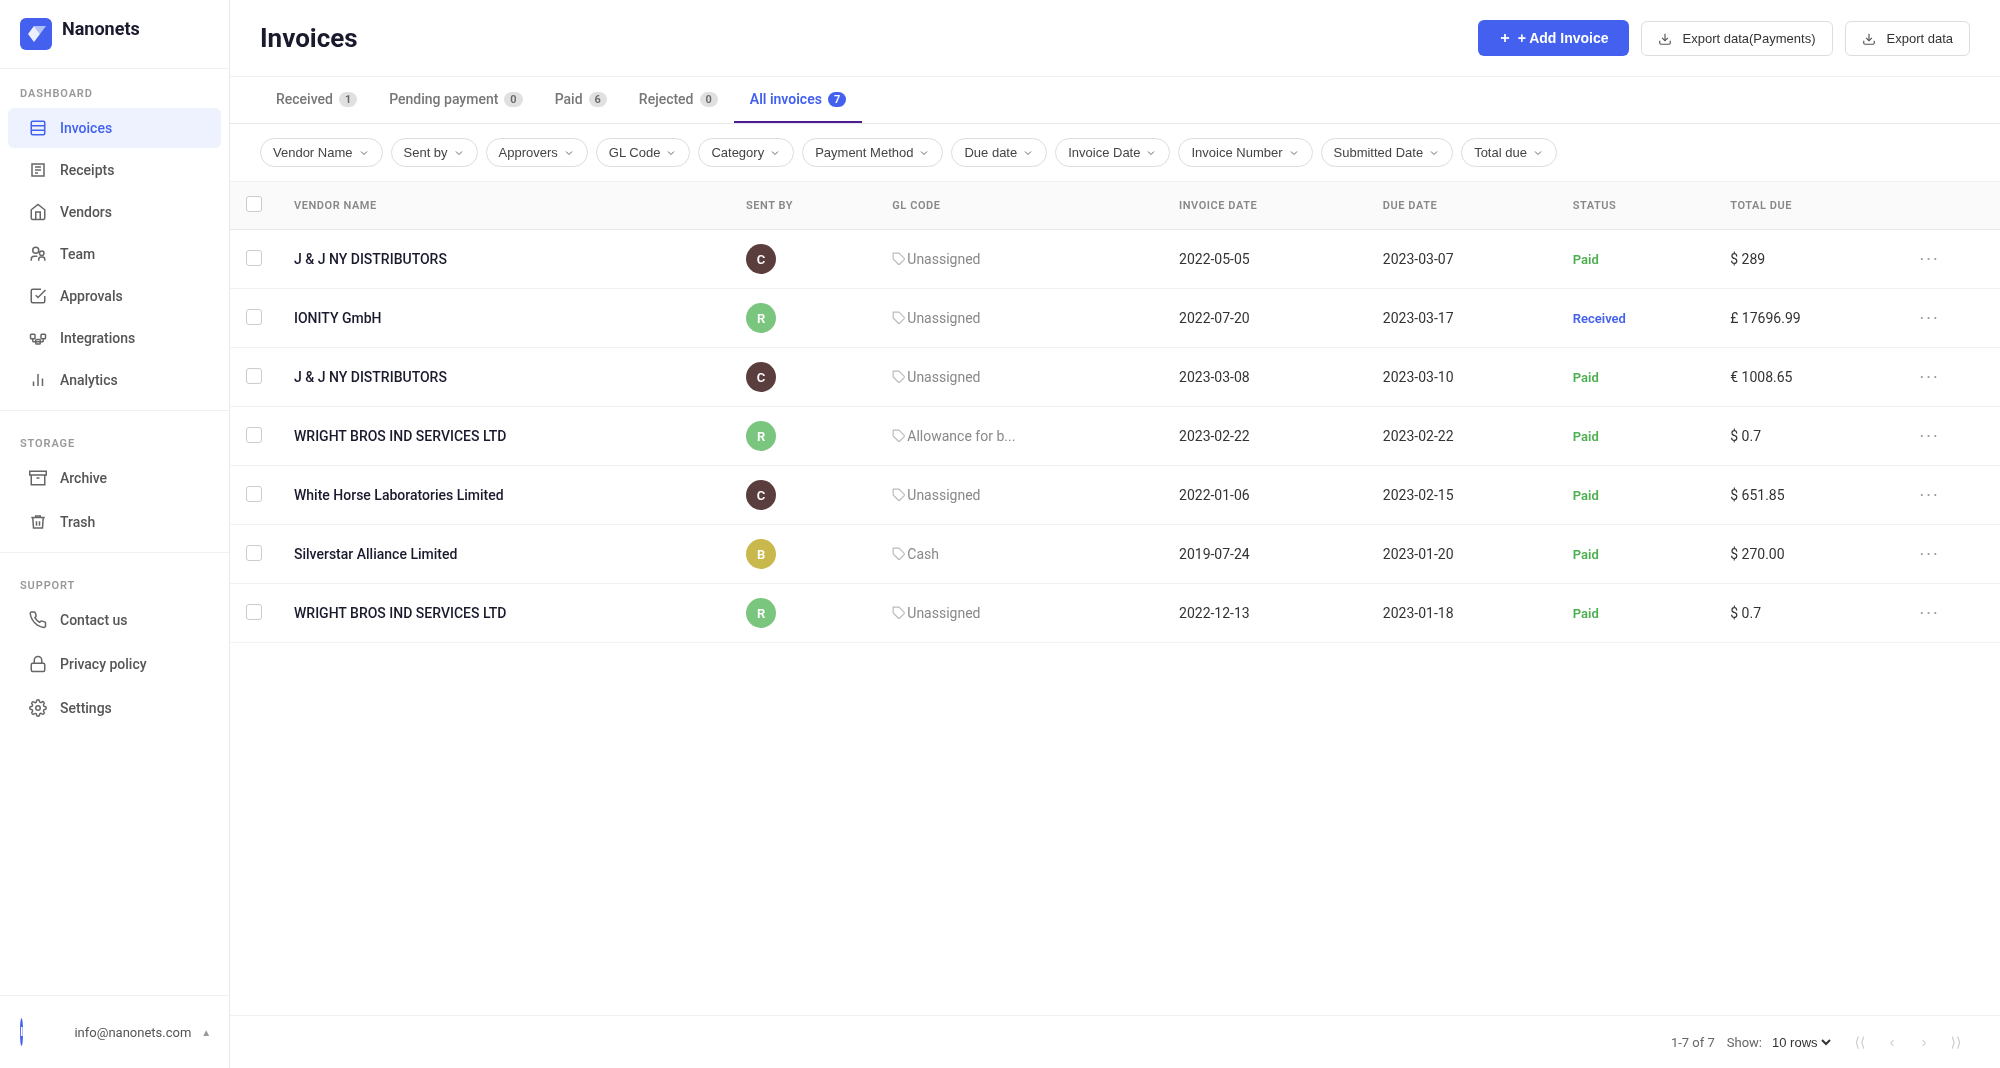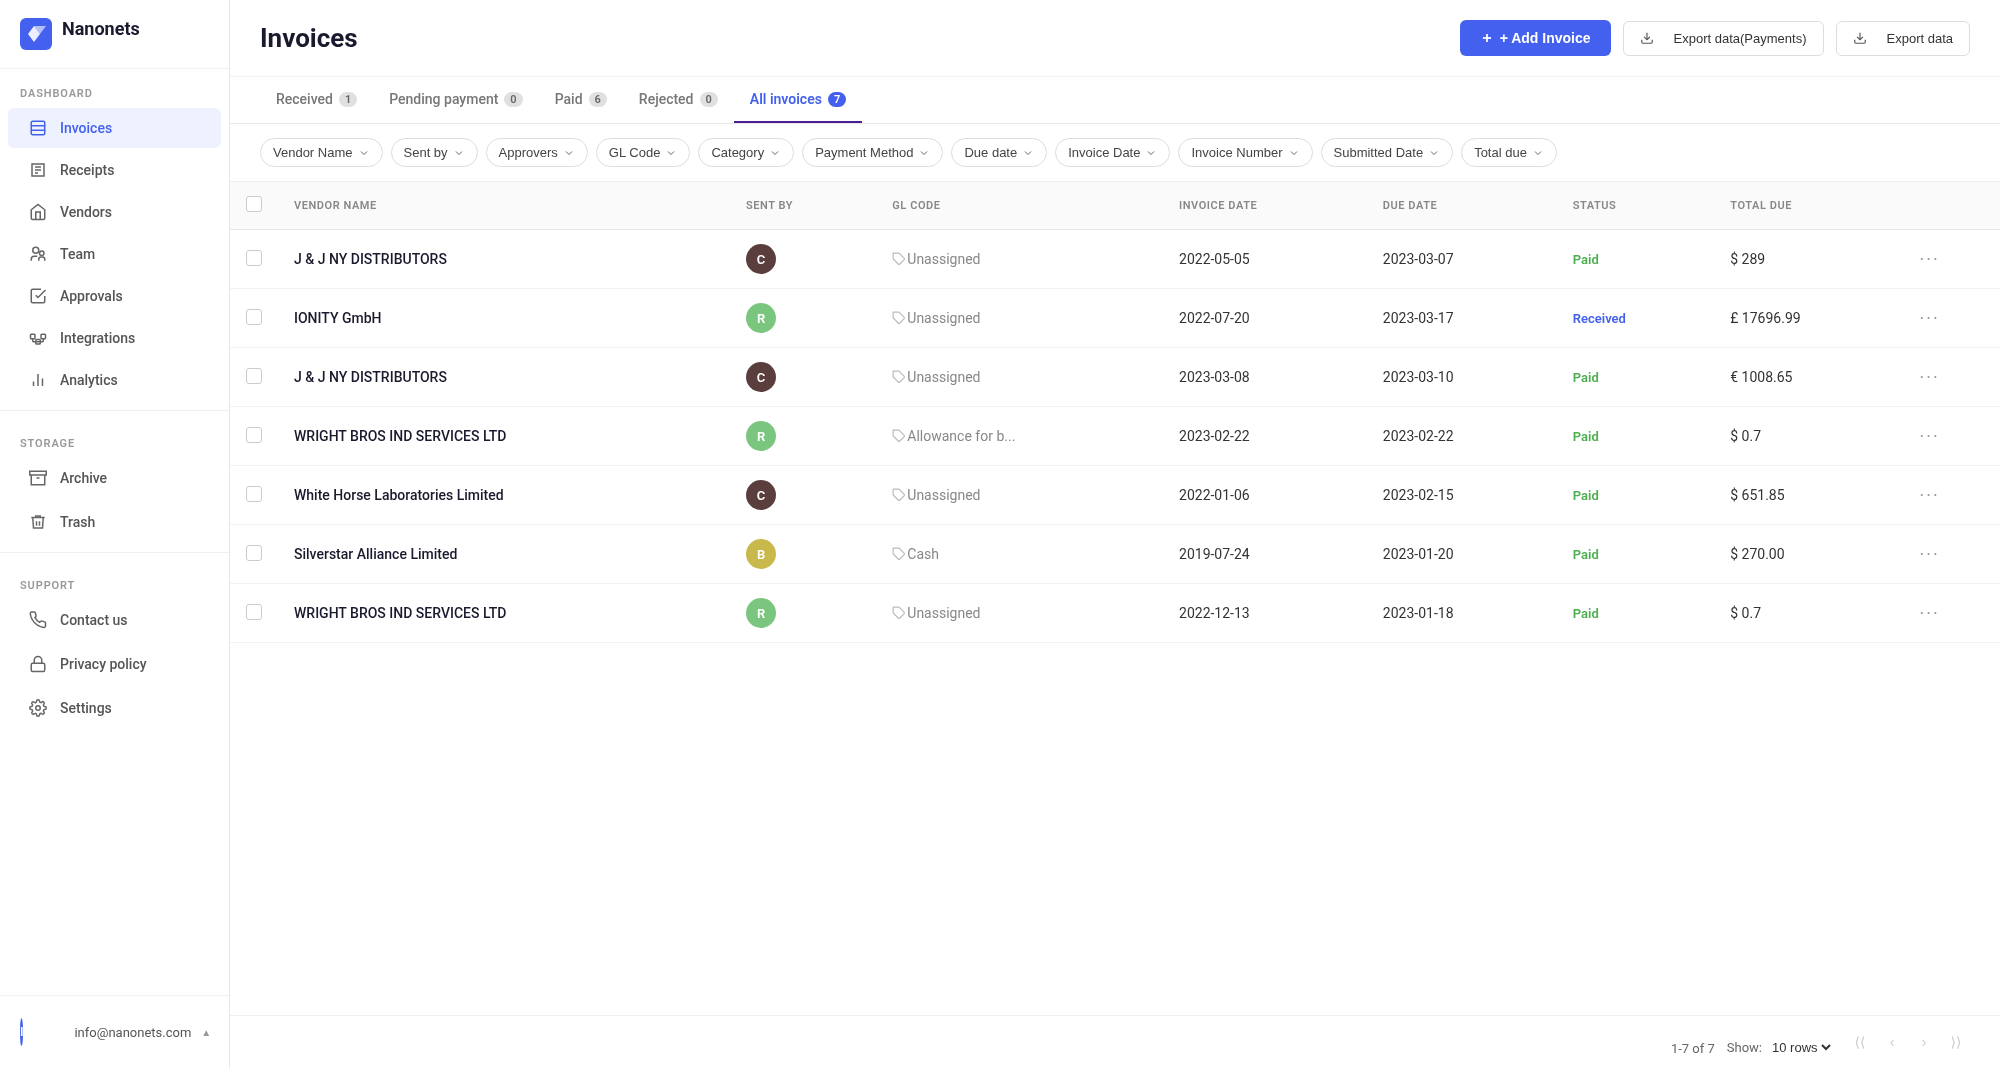--- a/index.html
+++ b/index.html
@@ -20,21 +20,21 @@
     .user-avatar { width: 28px; height: 28px; border-radius: 50%; background: #4361ee; color: #fff; display: flex; align-items: center; justify-content: center; font-size: 12px; font-weight: 600; }
     .user-email { font-size: 13px; color: #555; flex: 1; margin-left: 41px; }
     .chevron-up { font-size: 10px; color: #999; }
 
     
     .main { flex: 1; display: flex; flex-direction: column; overflow: hidden; background: #fff; }
     .main-header { display: flex; align-items: center; justify-content: space-between; padding: 20px 30px; border-bottom: 1px solid #f0f0f0; }
     .page-title { font-size: 26px; font-weight: 700; color: #1a1a2e; }
     .header-actions { display: flex; align-items: center; gap: 12px; padding-left: 44px; }
     .btn-primary { background: #4361ee; color: #fff; border: none; border-radius: 6px; padding: 10px 20px; font-size: 14px; font-weight: 600; cursor: pointer; display: flex; align-items: center; gap: 6px; }
-    .btn-export { background: #fff; color: #333; border: 1px solid #ddd; border-radius: 6px; padding: 9px 16px; font-size: 13px; font-weight: 500; cursor: pointer; display: flex; align-items: flex-start; gap: 20px; }
+    .btn-export { background: #fff; color: #333; border: 1px solid #ddd; border-radius: 6px; padding: 9px 16px; font-size: 13px; font-weight: 500; cursor: pointer; display: flex; align-items: flex-end; gap: 11px; }
 
     
     .tabs-bar { display: flex; align-items: center; gap: 0; padding: 0 30px; border-bottom: 1px solid #e8e8e8; }
     .tab { padding: 14px 16px; font-size: 14px; font-weight: 500; color: #777; cursor: pointer; border-bottom: 2px solid transparent; display: flex; align-items: center; gap: 6px; white-space: nowrap; }
     .tab.active { color: #4361ee; border-bottom: 2px solid #4c1d95; font-weight: 600; }
     .tab-badge { background: #4361ee; color: #fff; border-radius: 10px; font-size: 11px; font-weight: 600; padding: 1px 6px; }
     .tab-badge-gray { background: #e0e0e0; color: #666; border-radius: 10px; font-size: 11px; font-weight: 600; padding: 1px 6px; }
 
     
     .filters-bar { display: flex; align-items: center; gap: 8px; padding: 14px 30px; flex-wrap: wrap; border-bottom: 1px solid #f0f0f0; }
@@ -53,21 +53,21 @@
     .avatar-dark { background: #5a3e3e; }
     .avatar-green { background: #7bc67e; }
     .avatar-yellow { background: #c9b84c; }
     .gl-code-cell { display: flex; align-items: center; gap: 1px; color: #888; font-size: 14px; }
     .status-paid { color: #4caf50; font-weight: 600; font-size: 13px; }
     .status-received { color: #4361ee; font-weight: 600; font-size: 13px; }
     .vendor-name { font-size: 14px; font-weight: 500; color: #1a1a2e; }
     .actions-btn { color: #999; font-size: 18px; cursor: pointer; letter-spacing: 2px; }
 
     
-    .table-footer { display: flex; align-items: flex-end; justify-content: flex-end; padding: 12px 30px; gap: 12px; border-top: 1px solid #f0f0f0; font-size: 13px; color: #666; }
+    .table-footer { display: flex; align-items: center; justify-content: flex-end; padding: 12px 30px; gap: 12px; border-top: 1px solid #f0f0f0; font-size: 13px; color: #666; }
     .pagination-info { }
     .show-rows { display: flex; align-items: center; gap: 6px; }
     .rows-select { border: none; background: transparent; font-size: 13px; color: #333; cursor: pointer; font-weight: 500; }
     .pagination-btns { display: flex; align-items: center; gap: 4px; }
     .pg-btn { width: 28px; height: 28px; display: flex; align-items: center; justify-content: center; border: none; background: transparent; cursor: pointer; color: #888; font-size: 14px; border-radius: 4px; }
     .pg-btn.disabled { color: #ccc; cursor: not-allowed; }
 
     
     svg { display: inline-block; }
   </style>

